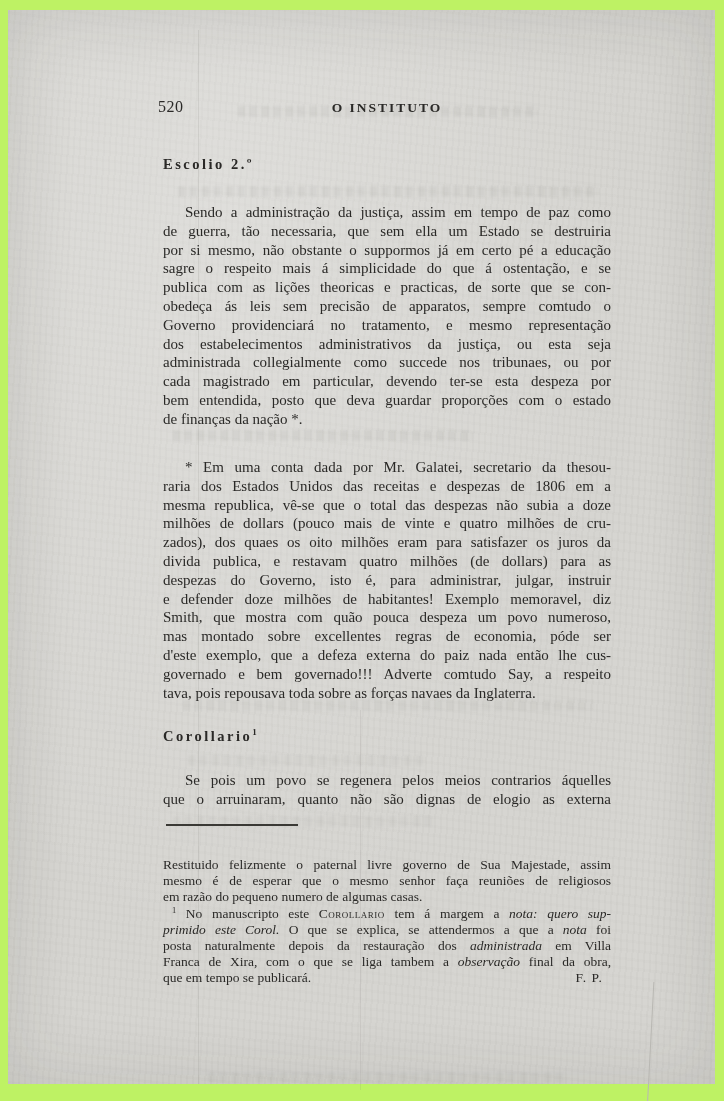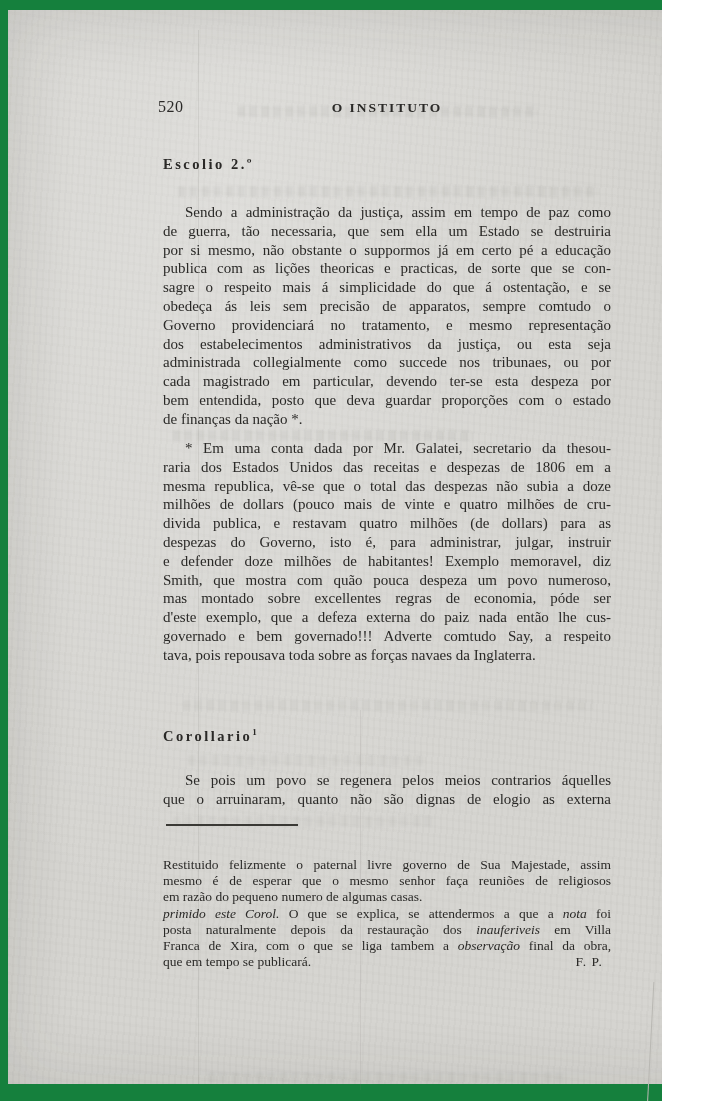--- a/index.html
+++ b/index.html
@@ -1,19 +1,19 @@
 <!DOCTYPE html>
 <html><head>
 <meta charset="utf-8">
 <style>
   html,body{margin:0;padding:0;}
   #scan{
     position:relative;
-    width:662px;height:1101px;
-    background:#15803d;
+    width:724px;height:1101px;
+    background:#bef264;
     overflow:hidden;
     font-family:"Liberation Serif","DejaVu Serif",serif;
     text-decoration:underline;
   }
   #paper{
     position:absolute;left:8px;top:10px;width:707px;height:1074px;
     background:
       radial-gradient(ellipse at 30% 18%, rgba(255,255,255,0.22), rgba(255,255,255,0) 60%),
       repeating-linear-gradient(93deg, rgba(90,88,80,0.03) 0 2px, rgba(0,0,0,0) 2px 6px),
       repeating-linear-gradient(7deg, rgba(120,118,110,0.025) 0 3px, rgba(0,0,0,0) 3px 9px),
@@ -28,21 +28,21 @@
            letter-spacing:2px;font-weight:bold;}
   
   .head{left:155px;width:448px;font-weight:bold;
         font-size:14.5px;letter-spacing:2.5px;}
   .head-escolio{top:146px;}
   .head-corollario{top:718px;}
   sup{font-size:62%;vertical-align:super;line-height:0;}
   
   .para{left:155px;width:448px;}
   .p1{top:193px;}
-  .p2{top:429px;}
+  .p2{top:448px;}
   .p3{top:761px;}
   .bline{
     width:448px;box-sizing:border-box;
     font-size:15px;line-height:18.8px;
     text-align:justify;text-align-last:justify;
     white-space:normal;
   }
   .indent{padding-left:22px;}
   .lastline{text-align-last:left;}
   
@@ -97,36 +97,37 @@
 
     <div class="abs pagenum">520</div>
     <div class="abs journal">O INSTITUTO</div>
 
     <div class="abs head head-escolio">Escolio 2.º</div>
 
     <div class="abs para p1">
       <div class="bline indent">Sendo a administração da justiça, assim em tempo de paz como</div>
       <div class="bline">de guerra, tão necessaria, que sem ella um Estado se destruiria</div>
       <div class="bline">por si mesmo, não obstante o suppormos já em certo pé a educação</div>
+      <div class="bline">sagre o respeito mais á simplicidade do que á ostentação, e se</div>
       <div class="bline">publica com as lições theoricas e practicas, de sorte que se con-</div>
-      <div class="bline">sagre o respeito mais á simplicidade do que á ostentação, e se</div>
       <div class="bline">obedeça ás leis sem precisão de apparatos, sempre comtudo o</div>
       <div class="bline">Governo providenciará no tratamento, e mesmo representação</div>
       <div class="bline">dos estabelecimentos administrativos da justiça, ou esta seja</div>
       <div class="bline">administrada collegialmente como succede nos tribunaes, ou por</div>
       <div class="bline">cada magistrado em particular, devendo ter-se esta despeza por</div>
       <div class="bline">bem entendida, posto que deva guardar proporções com o estado</div>
       <div class="bline lastline">de finanças da nação *.</div>
     </div>
 
     <div class="abs para p2">
       <div class="bline indent">* Em uma conta dada por Mr. Galatei, secretario da thesou-</div>
       <div class="bline">raria dos Estados Unidos das receitas e despezas de 1806 em a</div>
       <div class="bline">mesma republica, vê-se que o total das despezas não subia a doze</div>
       <div class="bline">milhões de dollars (pouco mais de vinte e quatro milhões de cru-</div>
+      <div class="bline">zados), dos quaes os oito milhões eram para satisfazer os juros da</div>
       <div class="bline">divida publica, e restavam quatro milhões (de dollars) para as</div>
       <div class="bline">despezas do Governo, isto é, para administrar, julgar, instruir</div>
       <div class="bline">e defender doze milhões de habitantes! Exemplo memoravel, diz</div>
       <div class="bline">Smith, que mostra com quão pouca despeza um povo numeroso,</div>
       <div class="bline">mas montado sobre excellentes regras de economia, póde ser</div>
       <div class="bline">d'este exemplo, que a defeza externa do paiz nada então lhe cus-</div>
       <div class="bline">governado e bem governado!!! Adverte comtudo Say, a respeito</div>
       <div class="bline lastline">tava, pois repousava toda sobre as forças navaes da Inglaterra.</div>
     </div>
 
@@ -136,26 +137,31 @@
       <div class="bline indent">Se pois um povo se regenera pelos meios contrarios áquelles</div>
       <div class="bline">que o arruinaram, quanto não são dignas de elogio as externa</div>
     </div>
 
     <div class="abs fnrule"></div>
 
     <div class="abs fnote">
       <div class="fline">Restituido felizmente o paternal livre governo de Sua Majestade, assim</div>
       <div class="fline">mesmo é de esperar que o mesmo senhor faça reuniões de religiosos</div>
       <div class="fline lastline">em razão do pequeno numero de algumas casas.</div>
+      <div class="fline fn-indent"><sup>1</sup>
+        <span>No manuscripto este</span>
+        <span class="sc">Corollario</span>
+        <span>tem á margem a</span>
+        <span class="it">nota: quero sup-</span></div>
       <div class="fline"><span class="it">primido este Corol.</span>
         <span>O que se explica, se attendermos a que a</span>
         <span class="it">nota</span>
         <span>foi</span></div>
       <div class="fline"><span>posta naturalmente depois da restauração dos</span>
-        <span class="it">inauferiveis</span>
+        <span class="it">administrada</span>
         <span>em Villa</span></div>
       <div class="fline"><span>Franca de Xira, com o que se liga tambem a</span>
         <span class="it">observação</span>
         <span>final da obra,</span></div>
       <div class="fline lastline"><span class="sig">F. P.</span><span>que em tempo se publicará.</span></div>
     </div>
 
   </div>
 </div>
 

